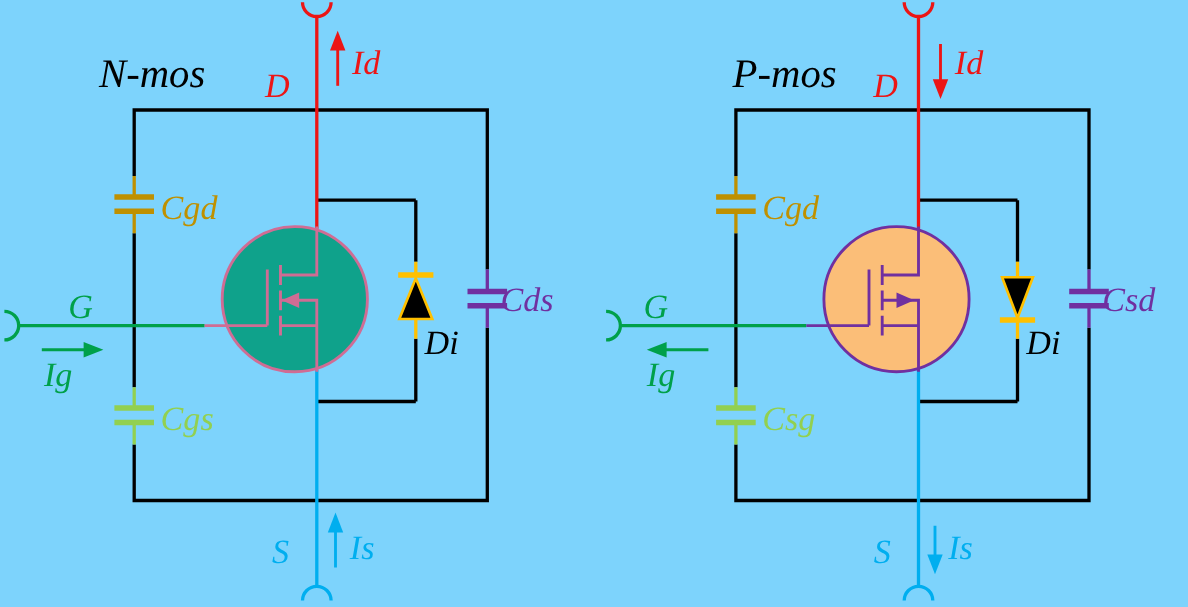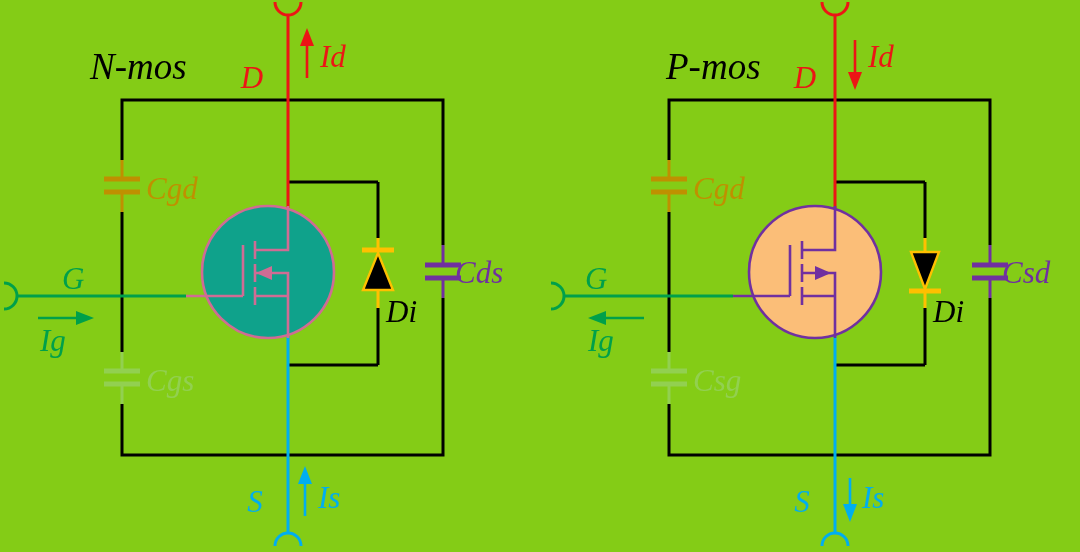--- a/index.html
+++ b/index.html
@@ -1,16 +1,16 @@
 <!DOCTYPE html>
 <html><head>
 <meta charset="utf-8">
 <style>
   html,body{margin:0;padding:0;background:#ffffff;}
-  .stage{position:relative;width:1080px;height:552px;background:#84cc16;overflow:hidden;}
+  .stage{position:relative;width:1080px;height:552px;background:#7dd3fc;overflow:hidden;}
   svg{display:block;}
   .wire{fill:none;stroke-width:3;stroke-linecap:butt;}
   .thin{stroke-width:2.6;}
   .bar{fill:none;stroke-width:5;}
   .sym{fill:none;stroke-width:2.6;stroke-linejoin:miter;}
   .s-black{stroke:#000000;} .s-red{stroke:#EC1515;} .s-green{stroke:#00A04A;}
   .s-cyan{stroke:#00AEEF;} .s-gold{stroke:#BF9000;} .s-lime{stroke:#92D050;}
   .s-purple{stroke:#7030A0;} .s-yellow{stroke:#FFC000;} .s-pink{stroke:#D06C94;}
   .c-black{fill:#000000;} .c-red{fill:#EC1515;} .c-green{fill:#00A04A;}
   .c-cyan{fill:#00AEEF;} .c-gold{fill:#BF9000;} .c-lime{fill:#92D050;}

